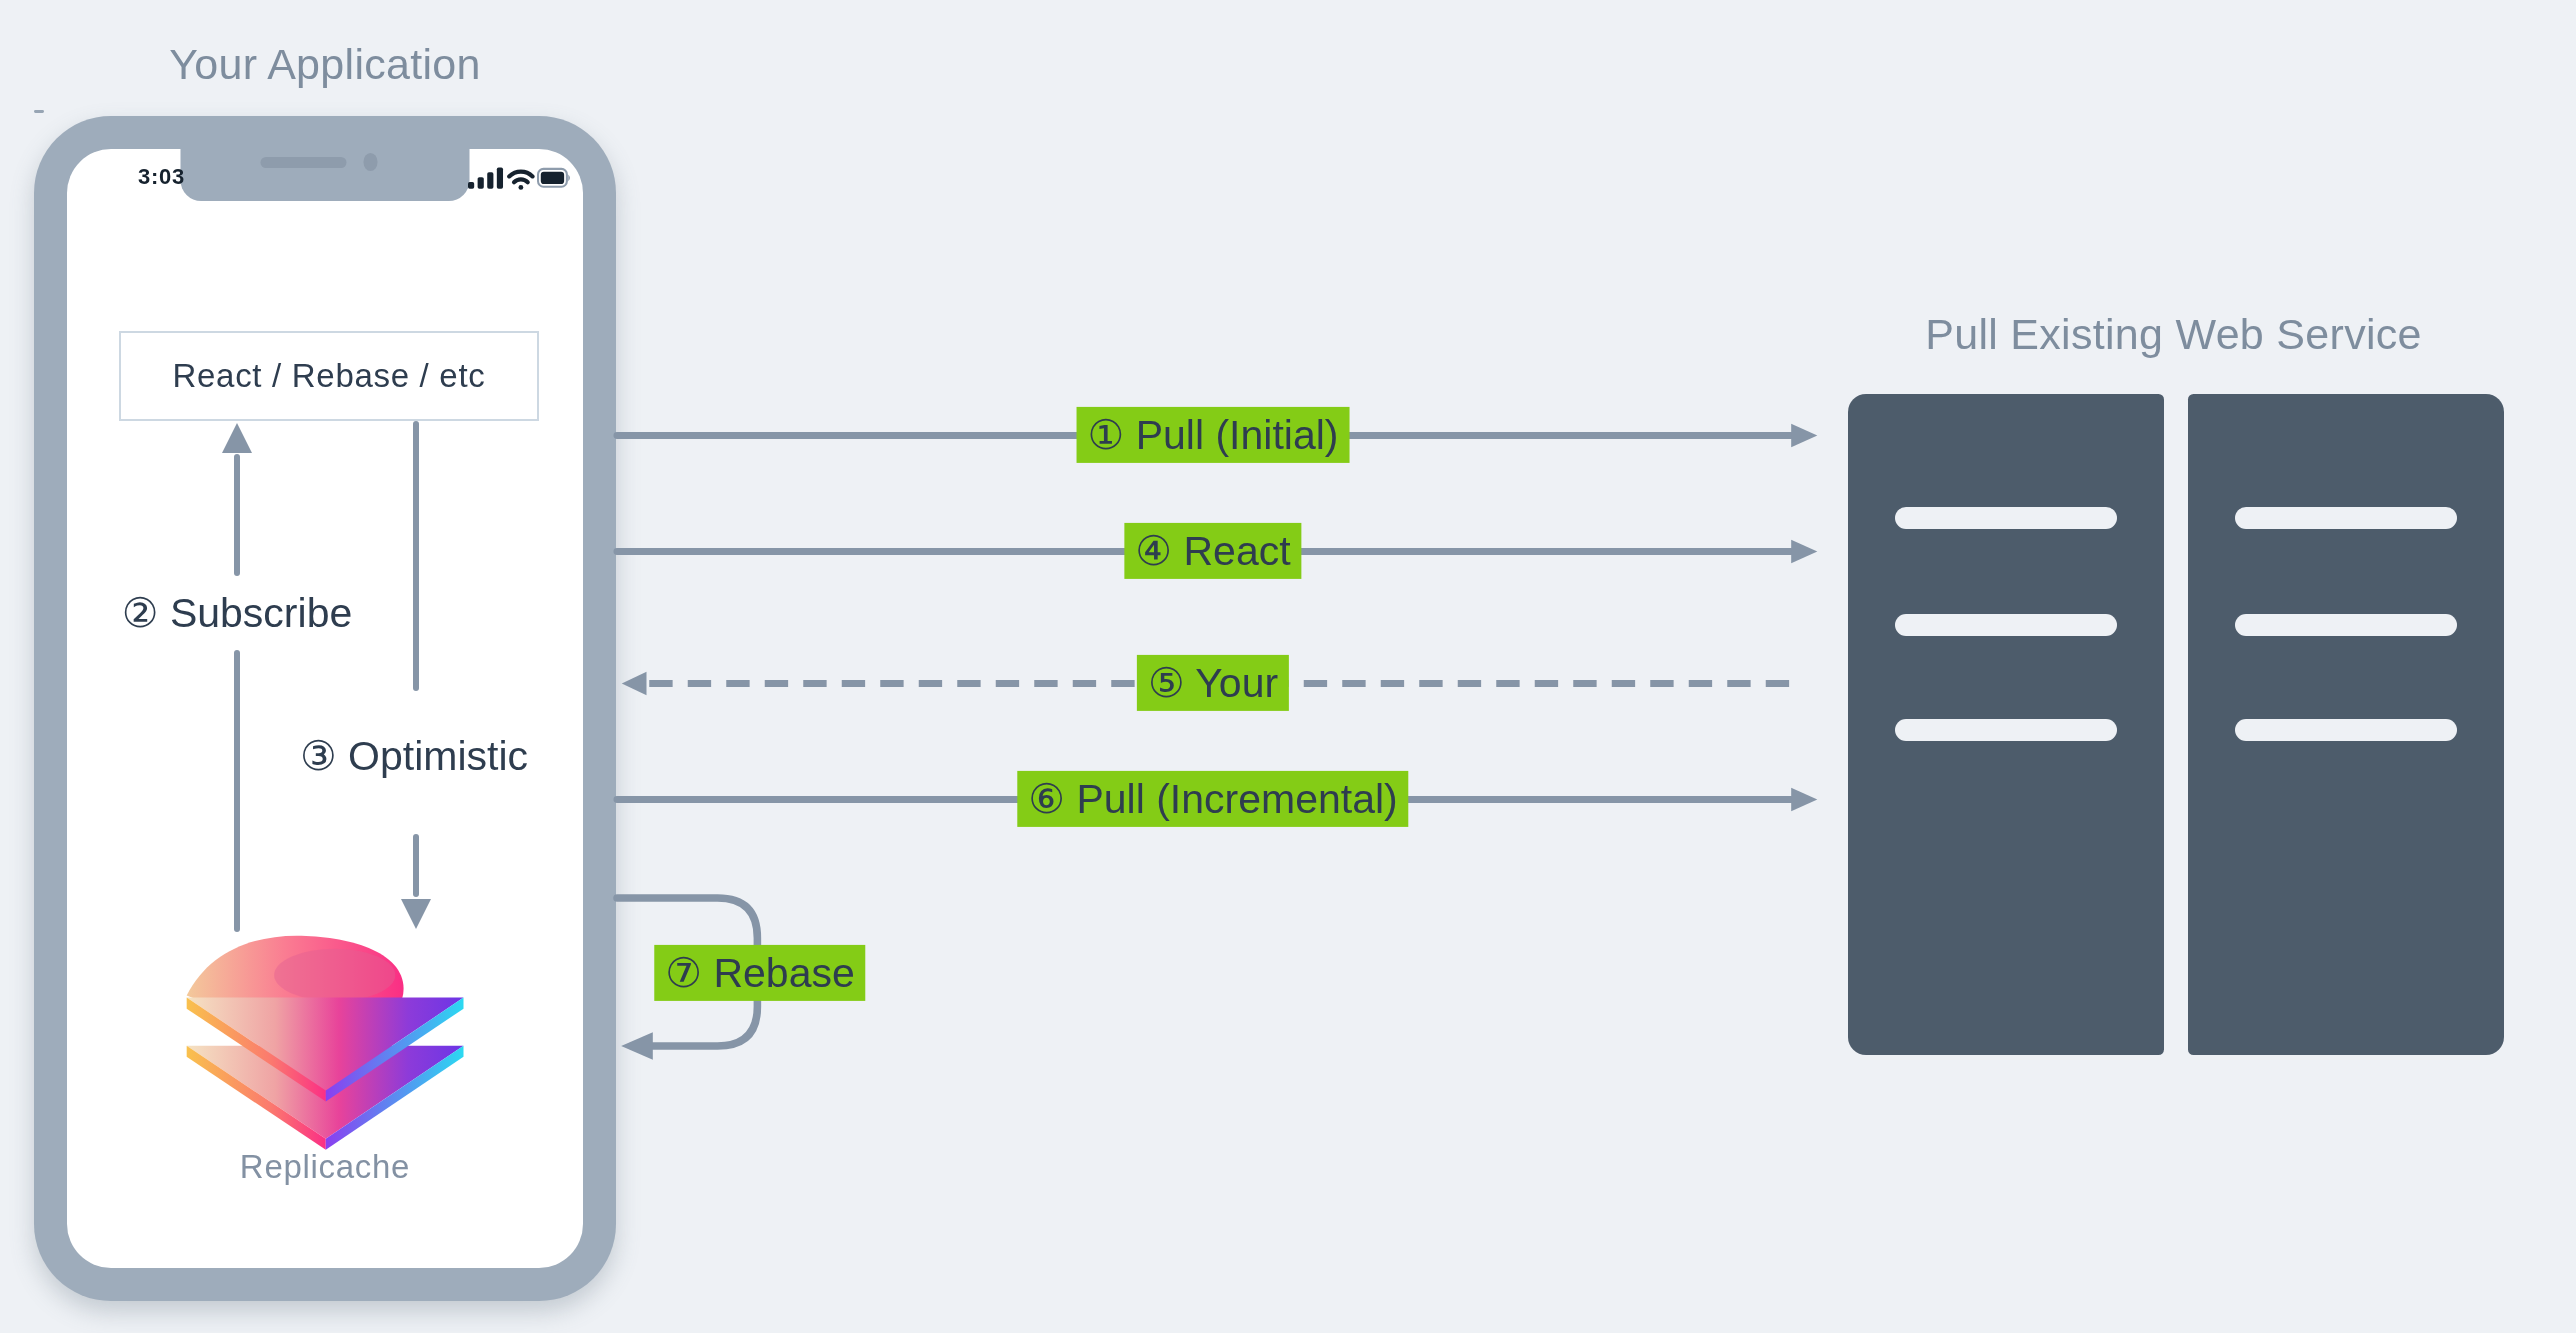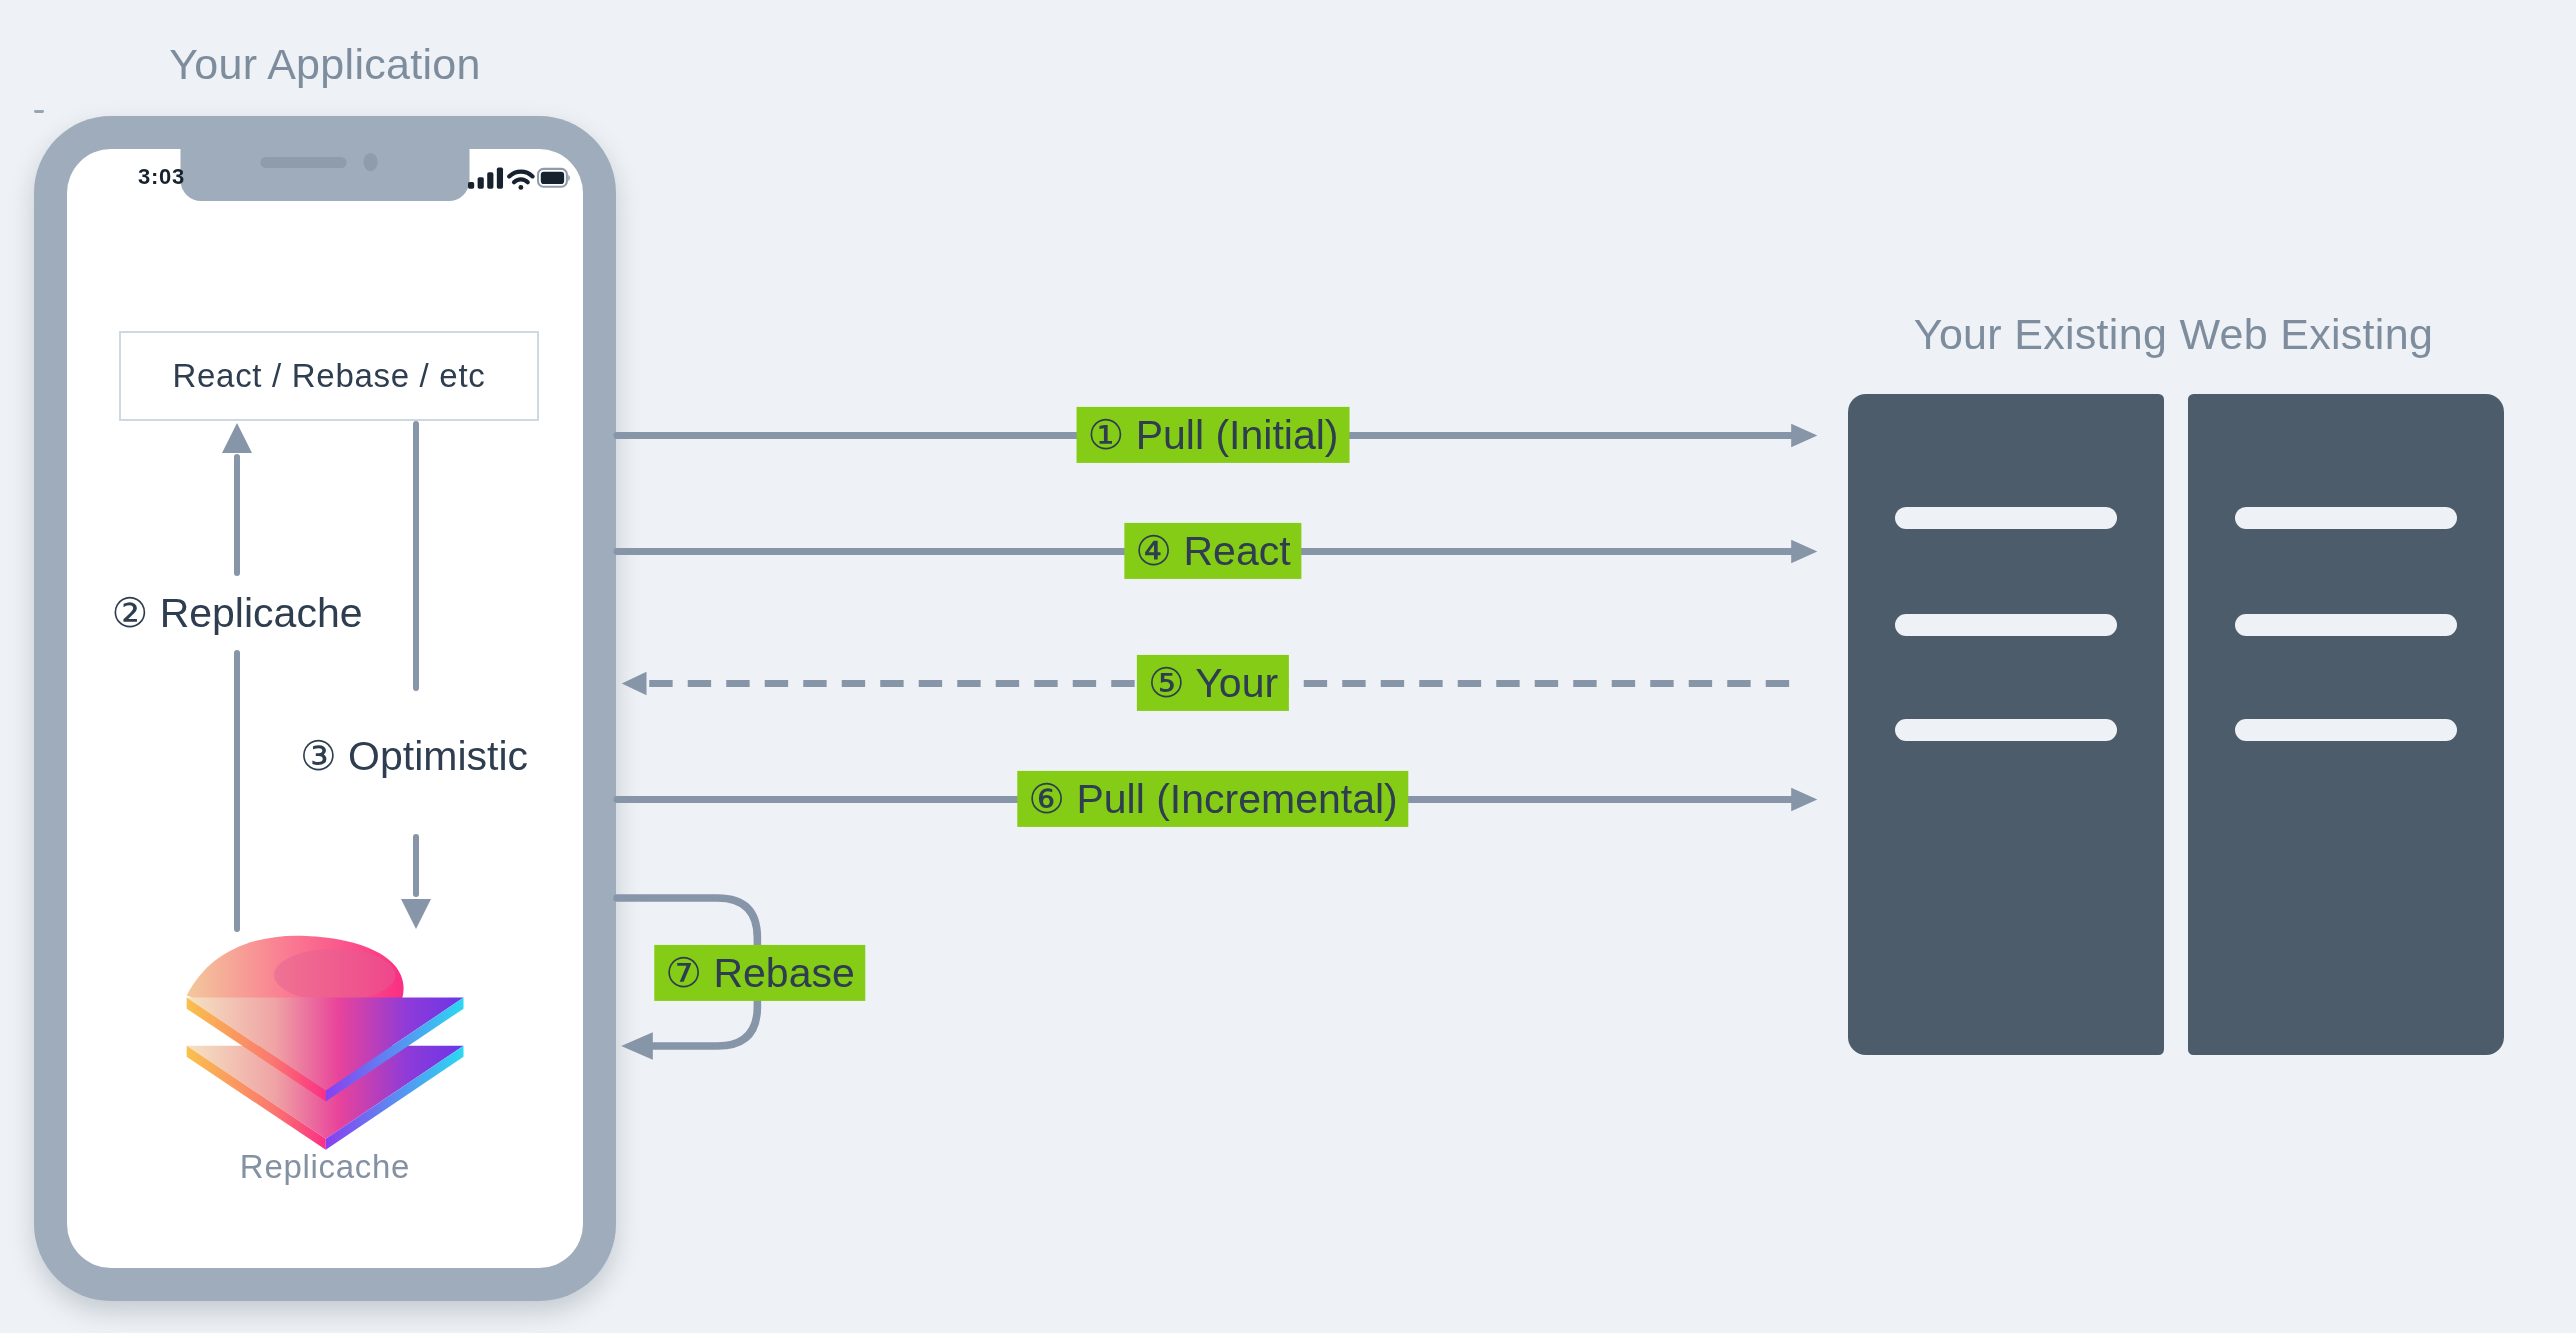--- a/index.html
+++ b/index.html
@@ -104,21 +104,21 @@
   .corner-artifact{
     left:34px;top:110px;width:9.6px;height:2.8px;border-radius:1.4px;background:#97a5b4;
   }
 </style>
 </head>
 <body>
 
 <div class="canvas">
 
   <div class="abs section-title app-title">Your Application</div>
-  <div class="abs section-title service-title">Your Existing Web Existing</div>
+  <div class="abs section-title service-title">Pull Existing Web Service</div>
 
   <div class="abs corner-artifact"></div>
 
   <div class="abs phone">
     <div class="screen"></div>
     <div class="notch">
       <div class="speaker"></div>
       <div class="camera"></div>
     </div>
     <div class="status-time">3:03</div>
@@ -143,21 +143,21 @@
         </g>
       </svg>
     </div>
 
     <div class="ui-box">
       <span>React / Rebase / etc</span>
     </div>
 
     <div class="head-up"></div>
     <div class="vline sub-seg1"></div>
-    <div class="inner-label sub-label">② Replicache</div>
+    <div class="inner-label sub-label">② Subscribe</div>
     <div class="vline sub-seg2"></div>
 
     <div class="vline opt-seg1"></div>
     <div class="inner-label opt-label">
       <div>③ Optimistic</div>
     </div>
     <div class="vline opt-seg2"></div>
     <div class="head-down"></div>
 
     <svg class="logo-svg" width="303" height="218" viewBox="0 0 440 316">

